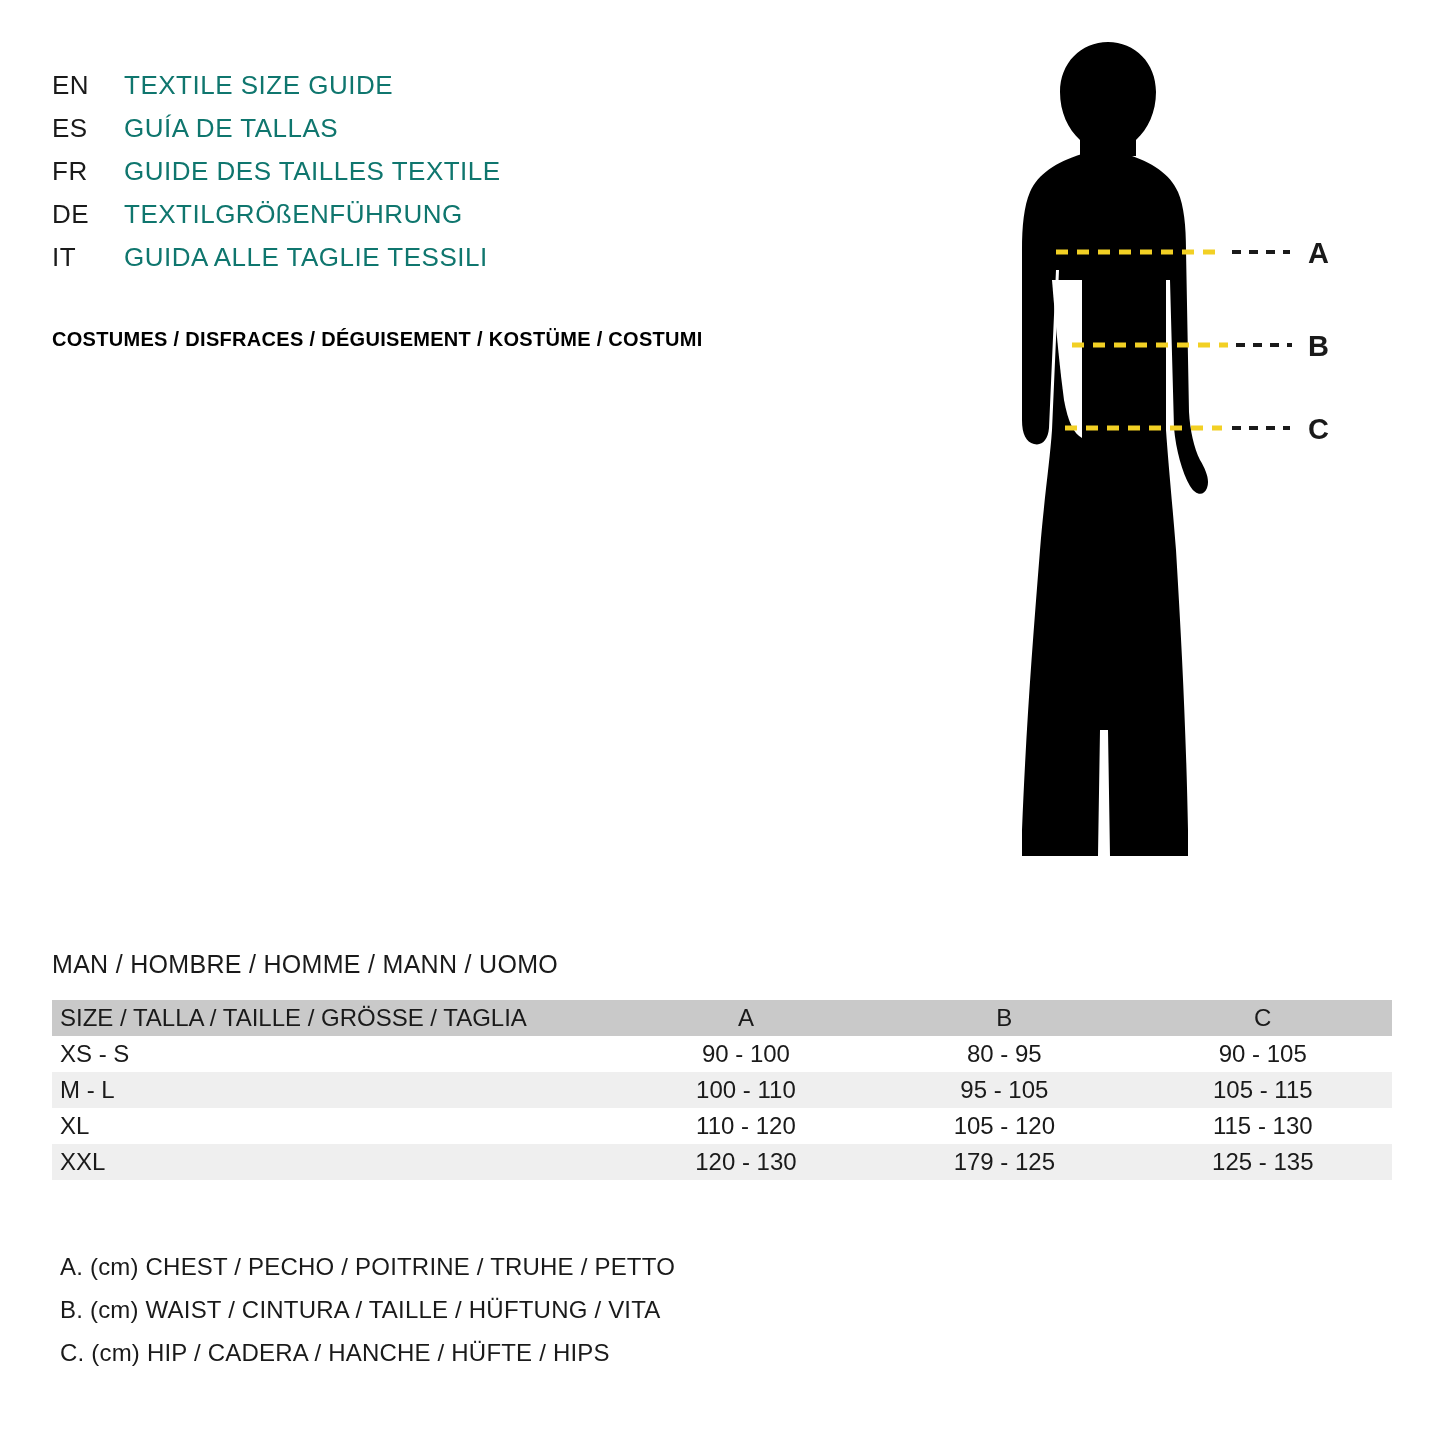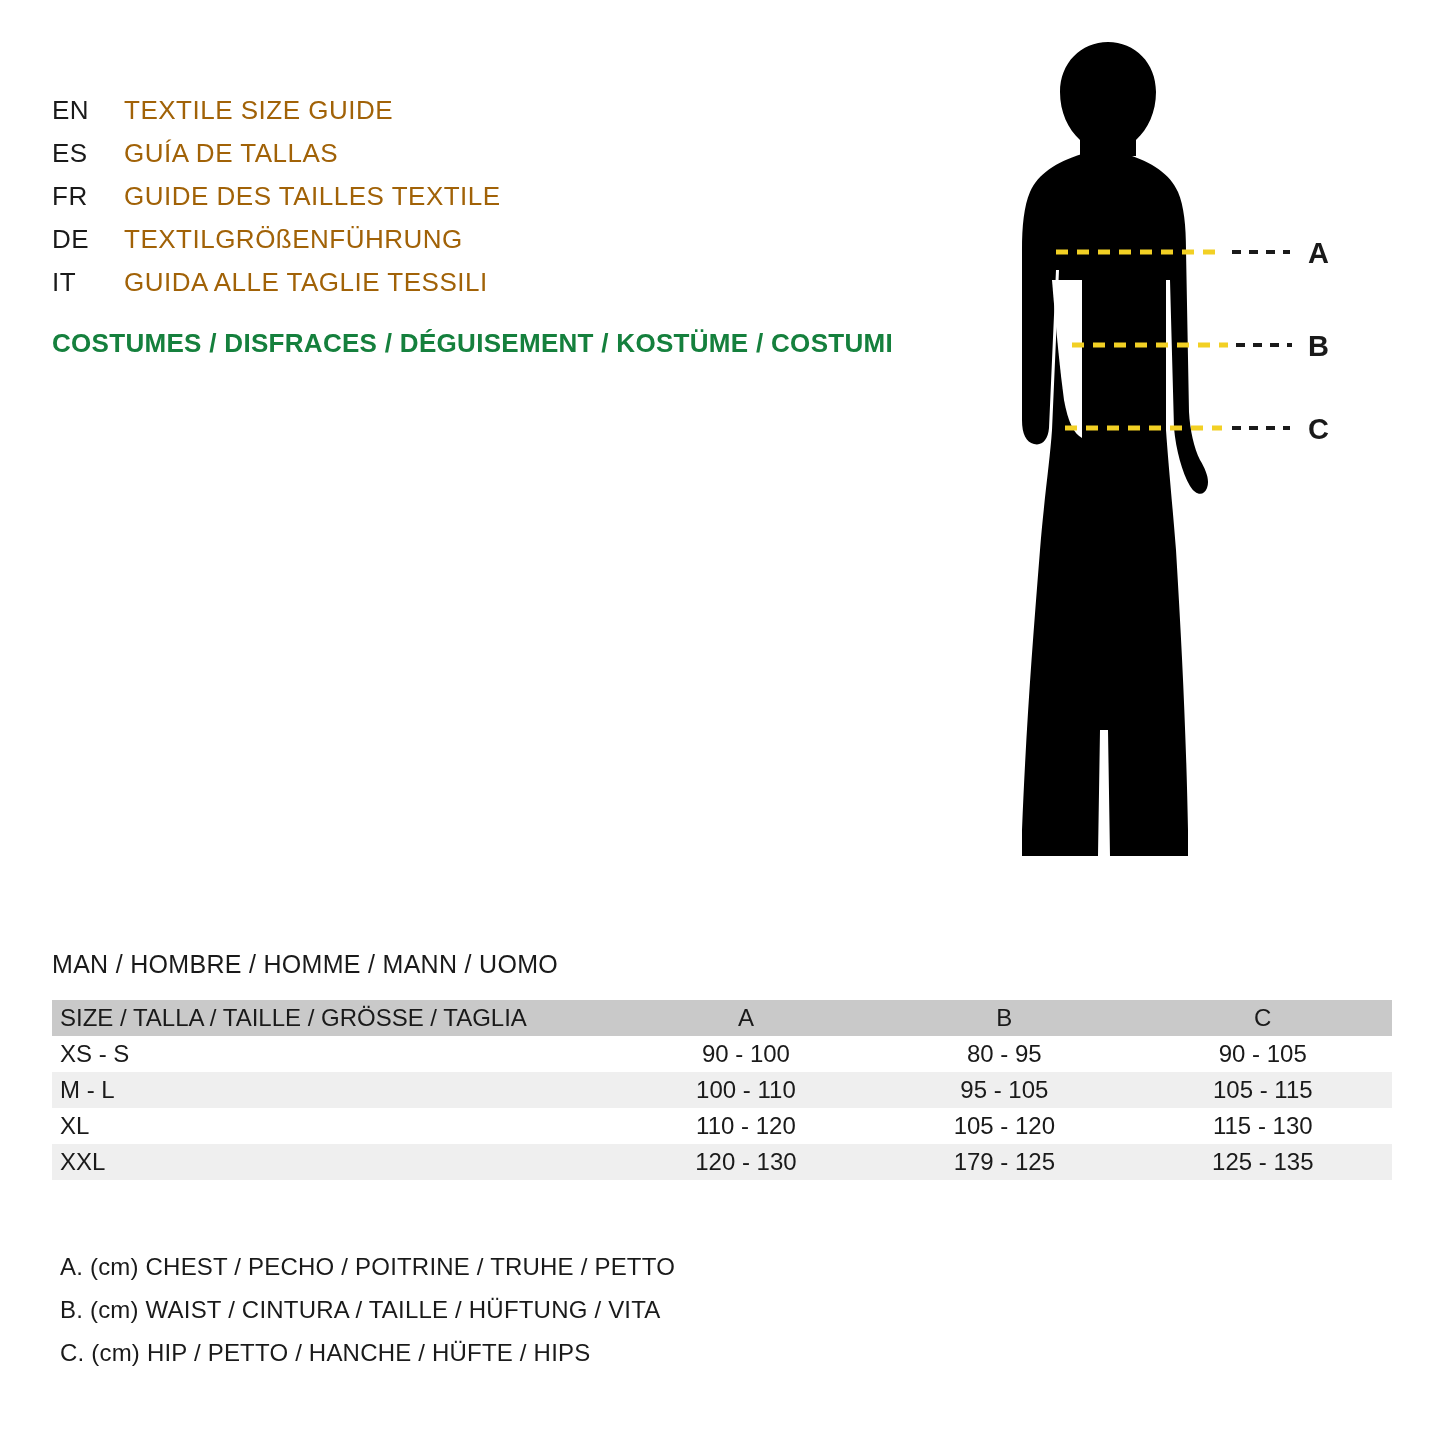--- a/index.html
+++ b/index.html
@@ -15,47 +15,46 @@
     position: relative;
     overflow: hidden;
   }
 
   
   .lang-block {
     position: absolute;
     left: 52px;
     top: 70px;
     width: 920px;
-    margin-top: 25px;
   }
   .lang-row {
     display: flex;
     align-items: baseline;
     height: 43px;
   }
   .lang-code {
     width: 72px;
     font-size: 26px;
     letter-spacing: 0.5px;
     color: #1a1a1a;
   }
   .lang-text {
     font-size: 26px;
     letter-spacing: 0.5px;
-    color: #a16207;
+    color: #0f766e;
     white-space: nowrap;
   }
   .costumes-line {
     position: absolute;
     left: 52px;
     top: 328px;
-    font-size: 26px;
+    font-size: 20px;
     font-weight: bold;
     letter-spacing: 0.3px;
-    color: #15803d;
+    color: #000000;
     white-space: nowrap;
   }
 
   
   .figure-wrap {
     position: absolute;
     left: 960px;
     top: 30px;
     width: 420px;
     height: 860px;
@@ -269,14 +268,14 @@
       <td>120 - 130</td>
       <td>179 - 125</td>
       <td>125 - 135</td>
     </tr>
   </tbody>
 </table>
 
 <div class="footnotes">
   <div class="footnote">A. (cm) CHEST / PECHO / POITRINE / TRUHE / PETTO</div>
   <div class="footnote">B. (cm) WAIST / CINTURA / TAILLE / HÜFTUNG / VITA</div>
-  <div class="footnote">C. (cm) HIP / PETTO / HANCHE / HÜFTE / HIPS</div>
+  <div class="footnote">C. (cm) HIP / CADERA / HANCHE / HÜFTE / HIPS</div>
 </div>
 
 </body></html>

